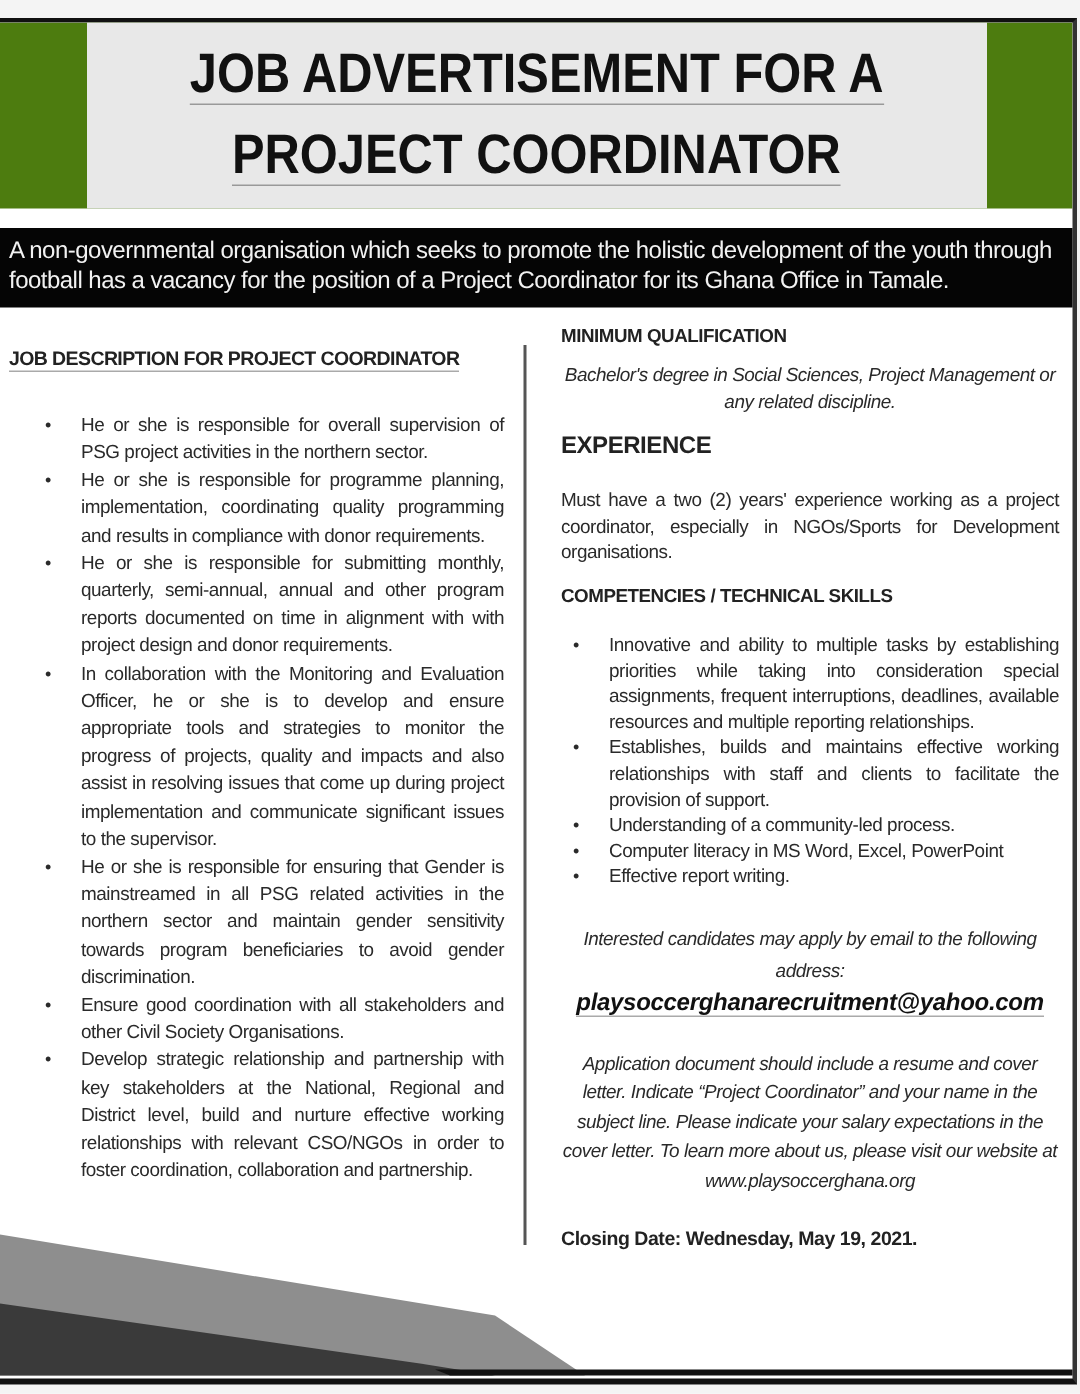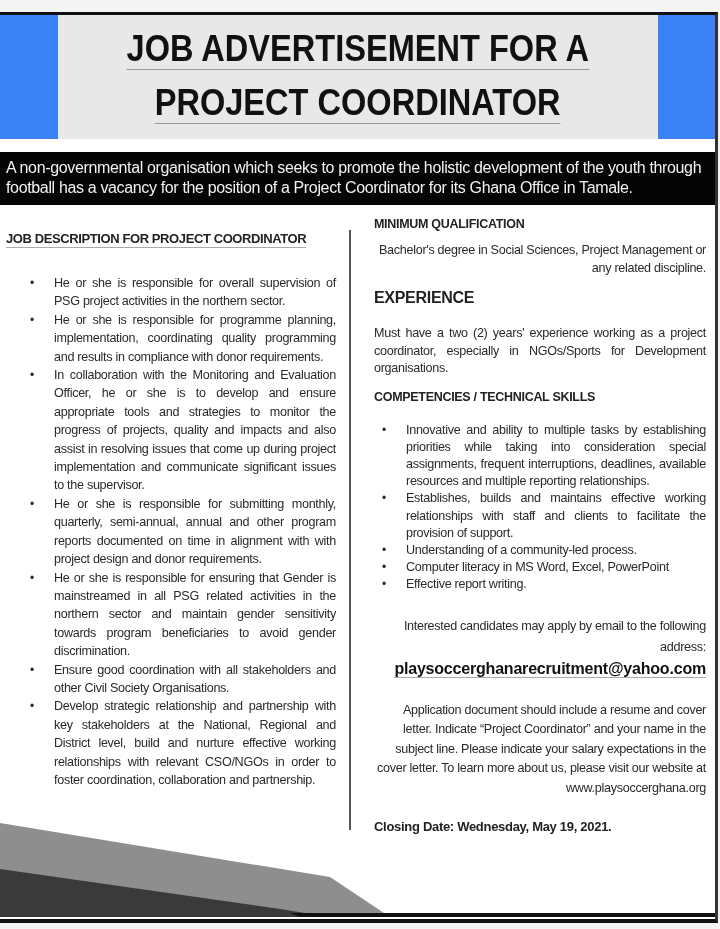--- a/index.html
+++ b/index.html
@@ -6,21 +6,21 @@
     html, body { width: 720px; height: 929px; background: #f4f4f4; overflow: hidden; }
     body { font-family: "Liberation Sans", "DejaVu Sans", sans-serif; color: #222; position: relative; }
 
     .frame {
       position: absolute; left: 0; top: 12px; width: 718px; height: 911px;
       background: #ffffff; border-top: 3px solid #111; border-right: 3px solid #333;
       border-bottom: 4px solid #111; overflow: hidden;
     }
     .title-band {
       position: absolute; left: 0; top: 0; width: 100%; height: 124px;
-      background: #3b82f6;
+      background: #4d7c0f;
     }
     .title-box {
       position: absolute; left: 58px; top: 0; width: 600px; height: 124px;
       background: #e8e8e8; text-align: center;
     }
     .title-line {
       display: inline-block; font-weight: bold; font-size: 37px; color: #111;
       letter-spacing: 0px; transform: scaleX(0.88); transform-origin: center;
       border-bottom: 1px solid #999; line-height: 40px; white-space: nowrap;
     }
@@ -46,21 +46,21 @@
     .h-right { font-weight: bold; font-size: 12.5px; color: #222; letter-spacing: -0.3px; }
     .h-big { font-weight: bold; font-size: 16px; color: #222; letter-spacing: -0.3px; }
 
     ul.bullets { list-style: none; }
     ul.bullets li { position: relative; padding-left: 48px; font-size: 12.6px; line-height: 18.4px; text-align: justify; letter-spacing: -0.3px; color: #2a2a2a; }
     ul.bullets li::before { content: "\2022"; position: absolute; left: 24px; top: 0; font-size: 12px; }
     ul.bullets.right li { padding-left: 32px; line-height: 17.2px; }
     ul.bullets.right li::before { left: 8px; }
 
     p.body { font-size: 12.6px; line-height: 17.5px; text-align: justify; letter-spacing: -0.3px; color: #2a2a2a; }
-    p.body.left-align { text-align: right; }
+    p.body.left-align { text-align: center; font-style: italic; }
 
     .email { font-weight: bold; font-size: 16px; color: #111; letter-spacing: -0.2px; border-bottom: 1px solid #aaa; }
     .closing { font-weight: bold; font-size: 13px; color: #222; letter-spacing: -0.3px; }
 
     .deco { position: absolute; left: 0; bottom: 0; width: 718px; height: 110px; }
   </style>
 </head>
 <body>
 
 <div class="frame">
@@ -80,22 +80,22 @@
     <polygon points="290,104 718,104 718,108 300,108" fill="#111"></polygon>
   </svg>
 
   <div class="col-divider"></div>
 
   <div class="col-left">
     <div class="h-left">JOB DESCRIPTION FOR PROJECT COORDINATOR</div>
     <ul class="bullets" style="margin-top:26px;">
       <li>He or she is responsible for overall supervision of PSG project activities in the northern sector.</li>
       <li>He or she is responsible for programme planning, implementation, coordinating quality programming and results in compliance with donor requirements.</li>
+      <li>He or she is responsible for submitting monthly, quarterly, semi-annual, annual and other program reports documented on time in alignment with with project design and donor requirements.</li>
       <li>In collaboration with the Monitoring and Evaluation Officer, he or she is to develop and ensure appropriate tools and strategies to monitor the progress of projects, quality and impacts and also assist in resolving issues that come up during project implementation and communicate significant issues to the supervisor.</li>
-      <li>He or she is responsible for submitting monthly, quarterly, semi-annual, annual and other program reports documented on time in alignment with with project design and donor requirements.</li>
       <li>He or she is responsible for ensuring that Gender is mainstreamed in all PSG related activities in the northern sector and maintain gender sensitivity towards program beneficiaries to avoid gender discrimination.</li>
       <li>Ensure good coordination with all stakeholders and other Civil Society Organisations.</li>
       <li>Develop strategic relationship and partnership with key stakeholders at the National, Regional and District level, build and nurture effective working relationships with relevant CSO/NGOs in order to foster coordination, collaboration and partnership.</li>
     </ul>
   </div>
 
   <div class="col-right">
     <div class="h-right">MINIMUM QUALIFICATION</div>
     <p class="body left-align" style="margin-top:11px;">Bachelor's degree in Social Sciences, Project Management or any related discipline.</p>
 

